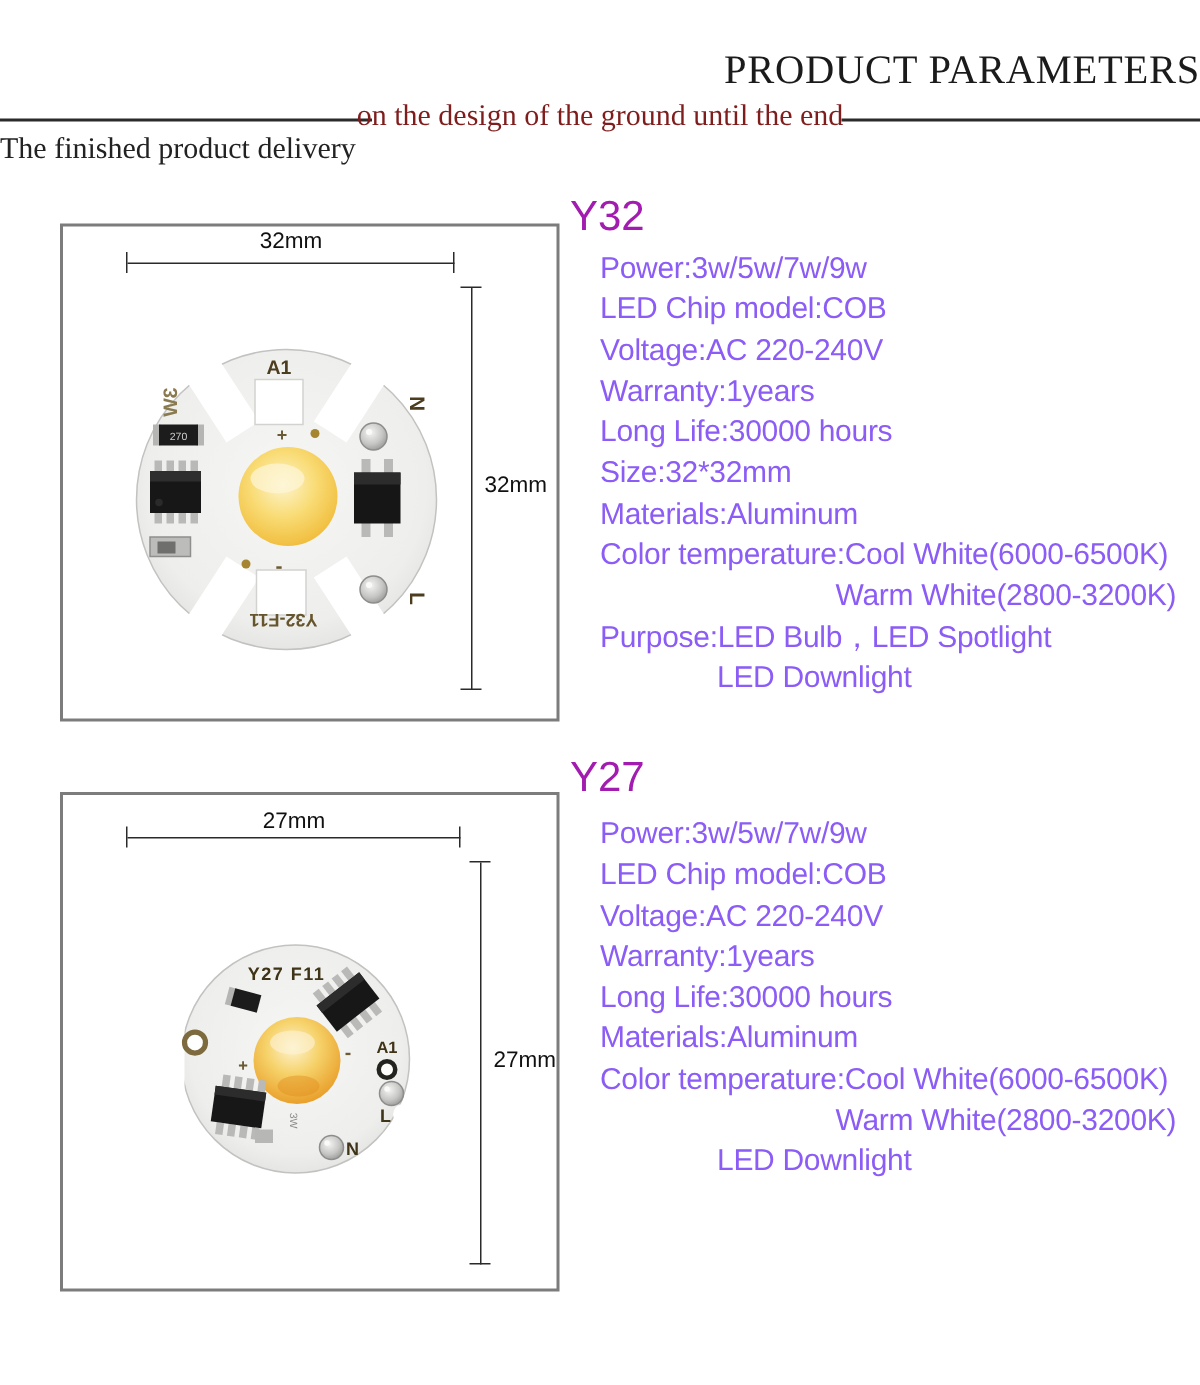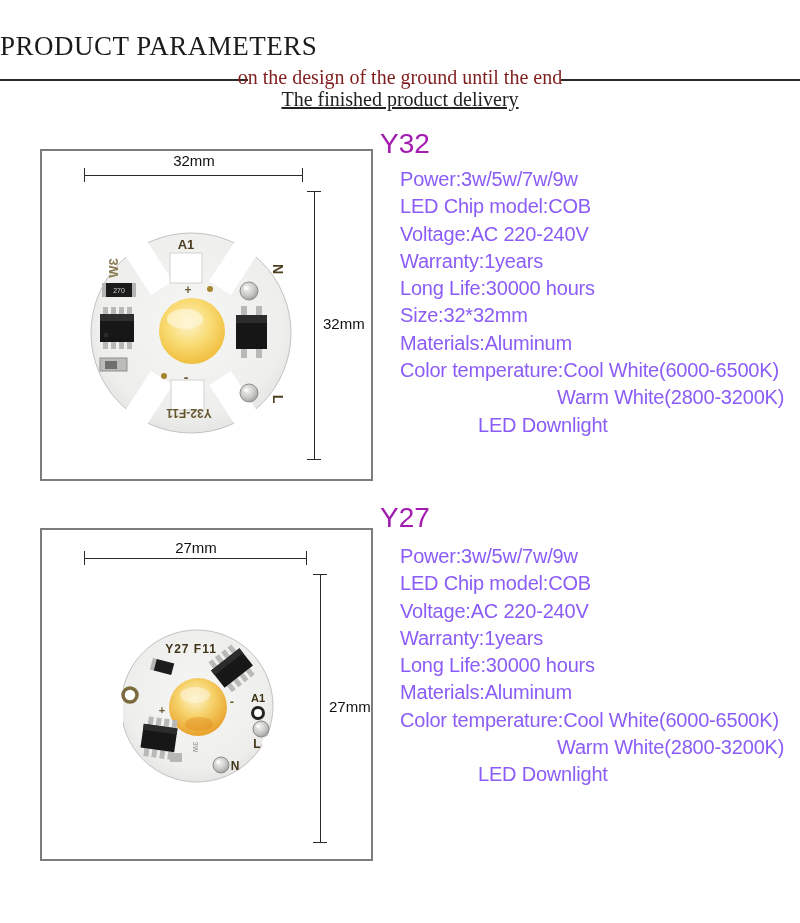--- a/index.html
+++ b/index.html
@@ -1,25 +1,25 @@
 <!DOCTYPE html>
 <html><head>
 <meta charset="utf-8">
 <style>
   html,body{margin:0;padding:0;background:#fff;}
   .page{position:relative;width:800px;height:923px;background:#ffffff;overflow:hidden;
         font-family:"Liberation Sans",sans-serif;}
 
   
-  .hdr-title{position:absolute;top:31px;left:0;width:800px;text-align:left;
+  .hdr-title{position:absolute;top:31px;left:0;width:800px;text-align:right;
              font-family:"Liberation Serif",serif;font-size:27px;letter-spacing:.5px;color:#1b1b1b;}
   .hdr-sub{position:absolute;top:66px;left:0;width:800px;text-align:center;
            font-family:"Liberation Serif",serif;font-size:20px;color:#7f1d1d;}
-  .hdr-tag{position:absolute;top:88px;left:0;width:800px;text-align:center;
-           font-family:"Liberation Serif",serif;font-size:20px;color:#222;text-decoration:underline;}
+  .hdr-tag{position:absolute;top:88px;left:0;width:800px;
+           font-family:"Liberation Serif",serif;font-size:20px;color:#222;}
   .rule{position:absolute;top:79px;height:0;border-top:2px solid #2b2b2b;}
   .rule-l{left:0;width:248px;}
   .rule-r{left:561px;width:239px;}
 
   
   .box{position:absolute;left:40px;width:329px;height:328px;border:2px solid #7c7c7c;background:#fff;}
   .box1{top:149px;}
   .box2{top:528px;height:329px;}
 
   .dl-h{position:absolute;height:0;border-top:1px solid #2a2a2a;}
@@ -163,20 +163,21 @@
   <div class="params params1">
     <div class="prow">Power:3w/5w/7w/9w</div>
     <div class="prow">LED Chip model:COB</div>
     <div class="prow">Voltage:AC 220-240V</div>
     <div class="prow">Warranty:1years</div>
     <div class="prow">Long Life:30000 hours</div>
     <div class="prow">Size:32*32mm</div>
     <div class="prow">Materials:Aluminum</div>
     <div class="prow">Color temperature:Cool White(6000-6500K)</div>
     <div class="prow indent-warm">Warm White(2800-3200K)</div>
+    <div class="prow">Purpose:LED Bulb，LED Spotlight</div>
     <div class="prow indent-down">LED Downlight</div>
   </div>
 
   <div class="box box2">
     <div class="dimlab dimlab-h" style="left:43px;top:9px;width:222px;">27mm</div>
     <div class="dl-h" style="left:43px;top:28px;width:222px;"></div>
     <div class="tick-v" style="left:42px;top:21px;"></div>
     <div class="tick-v" style="left:264px;top:21px;"></div>
 
     <div class="dl-v" style="left:278px;top:45px;height:268px;"></div>

